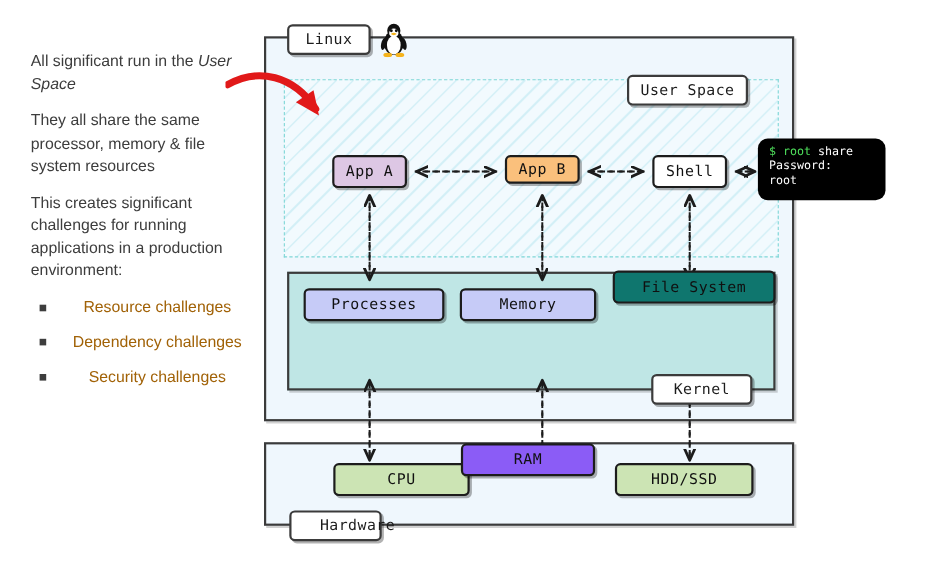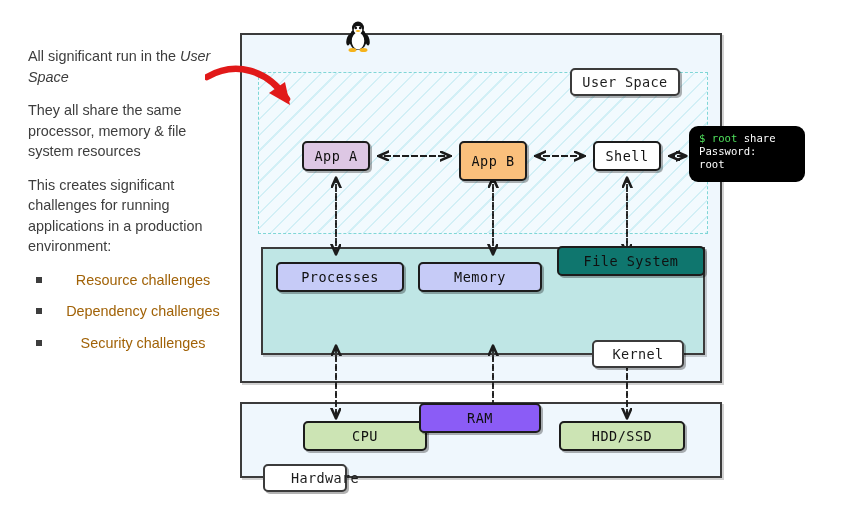--- a/index.html
+++ b/index.html
@@ -149,21 +149,21 @@
     justify-content: center;
     font-size: 13.5px;
     color: #101010;
     letter-spacing: 0.5px;
     box-sizing: border-box;
     box-shadow: 2px 2px 0 rgba(0,0,0,0.30);
     z-index: 5;
   }
 
   #node-appa  { left: 302px; top: 141px; width: 68px; height: 30px; background: #ddc7e4; }
-  #node-appb  { left: 459px; top: 141px; width: 68px; height: 40px; background: #fac07c; }
+  #node-appb  { left: 459px; top: 141px; width: 68px; height: 26px; background: #fac07c; }
   #node-shell { left: 593px; top: 141px; width: 68px; height: 30px; background: #ffffff; }
 
   #node-processes  { left: 276px; top: 262px; width: 128px; height: 30px; background: #c6cbf7; }
   #node-memory     { left: 418px; top: 262px; width: 124px; height: 30px; background: #c6cbf7; }
   #node-filesystem { left: 557px; top: 246px; width: 148px; height: 30px; background: #0f766e; }
 
   #node-cpu  { left: 278px; top: 421px; width: 124px; height: 30px; background: #cce4b4; margin-left: 25px; }
   #node-ram  { left: 419px; top: 403px; width: 122px; height: 30px; background: #8b5cf6; }
   #node-hdd  { left: 559px; top: 421px; width: 126px; height: 30px; background: #cce4b4; }
 
@@ -270,20 +270,21 @@
 
       <line x1="336" y1="416" x2="336" y2="346" marker-end="url(#ah)"></line>
       <line x1="336" y1="346" x2="336" y2="418" marker-end="url(#ah)"></line>
       <line x1="493" y1="416" x2="493" y2="346" marker-end="url(#ah)"></line>
       <line x1="493" y1="346" x2="493" y2="418" marker-end="url(#ah)"></line>
       <line x1="627" y1="416" x2="627" y2="346" marker-end="url(#ah)"></line>
       <line x1="627" y1="346" x2="627" y2="418" marker-end="url(#ah)"></line>
     </g>
   </svg>
 
+  <div class="tag-box mono" id="tag-linux">Linux</div>
   <div class="tag-box mono" id="tag-userspace">User Space</div>
   <div class="tag-box mono" id="tag-kernel">Kernel</div>
   <div class="tag-box mono" id="tag-hardware">Hardware</div>
 
   <div class="node mono" id="node-appa">App A</div>
   <div class="node mono" id="node-appb">App B</div>
   <div class="node mono" id="node-shell">Shell</div>
 
   <div class="node mono" id="node-processes">Processes</div>
   <div class="node mono" id="node-memory">Memory</div>

